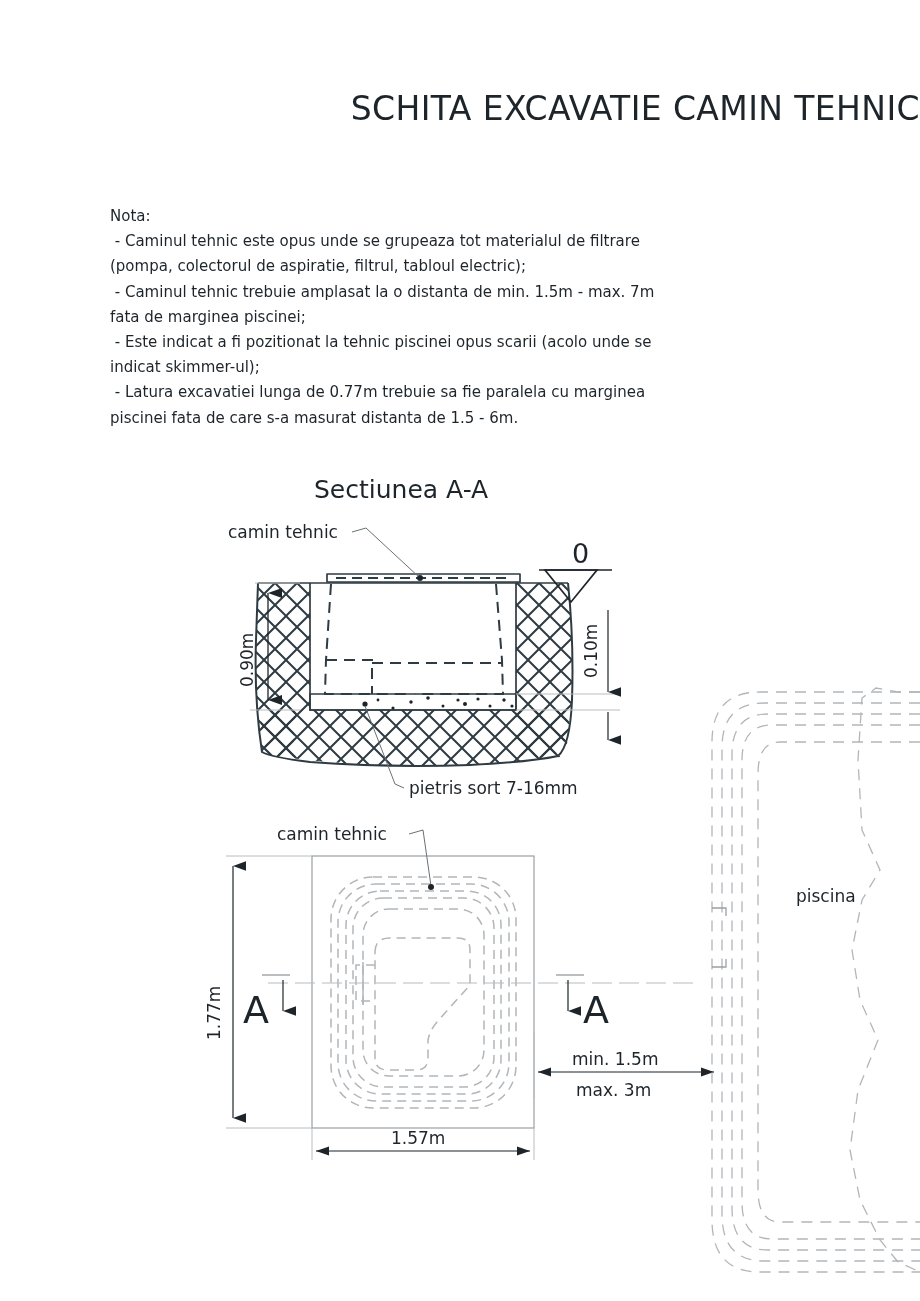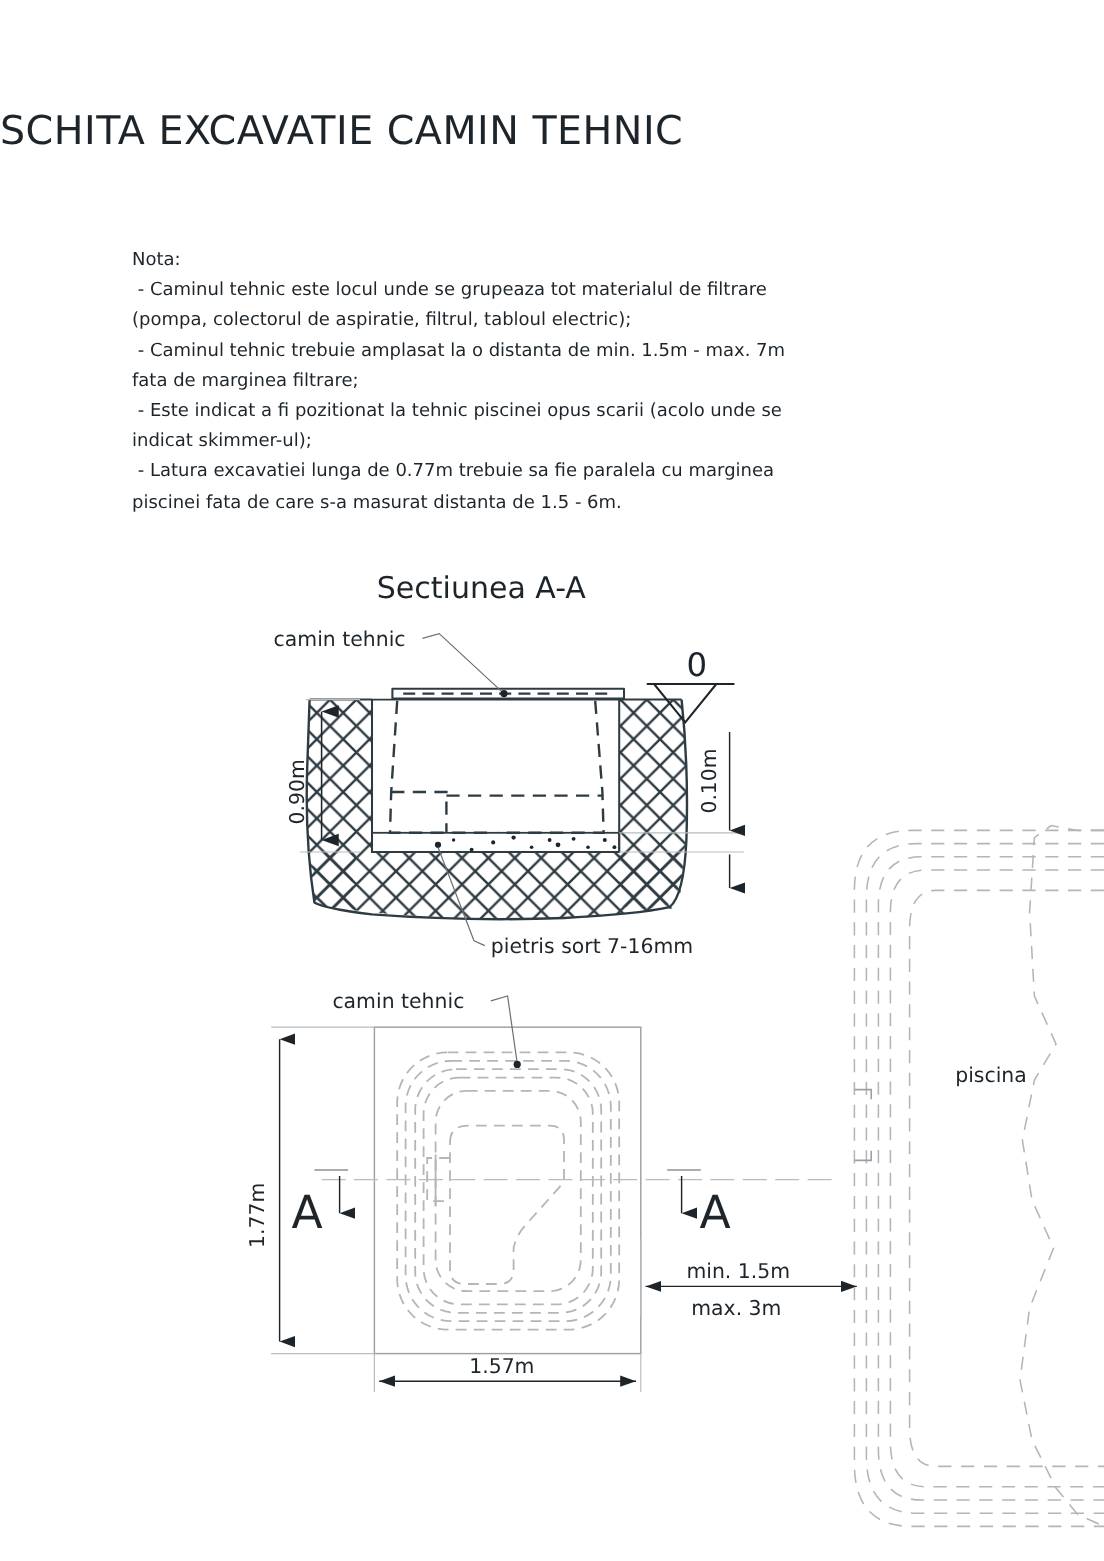--- a/index.html
+++ b/index.html
@@ -20,21 +20,21 @@
     left: 0; top: 0;
     width: 920px;
     height: 1301px;
     background: #ffffff;
   }
   .title {
     position: absolute;
     left: 0;
     top: 89px;
     width: 920px;
-    text-align: left;
+    text-align: right;
     font-size: 33px;
     letter-spacing: 0.4px;
     color: #1d252b;
     font-weight: 400;
     white-space: nowrap;
   }
   .note-block {
     position: absolute;
     left: 110px;
     top: 204px;
@@ -65,24 +65,24 @@
 </style>
 </head>
 <body>
 
 <div id="page">
 
   <div class="title">SCHITA EXCAVATIE CAMIN TEHNIC</div>
 
   <div class="note-block">
     <div class="note-line">Nota:</div>
-    <div class="note-line"> - Caminul tehnic este locul unde se grupeaza tot materialul de filtrare</div>
+    <div class="note-line"> - Caminul tehnic este opus unde se grupeaza tot materialul de filtrare</div>
     <div class="note-line">(pompa, colectorul de aspiratie, filtrul, tabloul electric);</div>
     <div class="note-line"> - Caminul tehnic trebuie amplasat la o distanta de min. 1.5m - max. 7m</div>
-    <div class="note-line">fata de marginea filtrare;</div>
+    <div class="note-line">fata de marginea piscinei;</div>
     <div class="note-line"> - Este indicat a fi pozitionat la tehnic piscinei opus scarii (acolo unde se</div>
     <div class="note-line">indicat skimmer-ul);</div>
     <div class="note-line"> - Latura excavatiei lunga de 0.77m trebuie sa fie paralela cu marginea</div>
     <div class="note-line">piscinei fata de care s-a masurat distanta de 1.5 - 6m.</div>
   </div>
 
   <svg class="svg-layer" viewBox="0 0 920 1301">
     <defs>
       <pattern id="earthHatch" width="22" height="22" patternUnits="userSpaceOnUse">
         <path d="M -2 -2 L 24 24 M -2 24 L 24 -2" stroke="#2f3b42" stroke-width="2" fill="none"></path>

